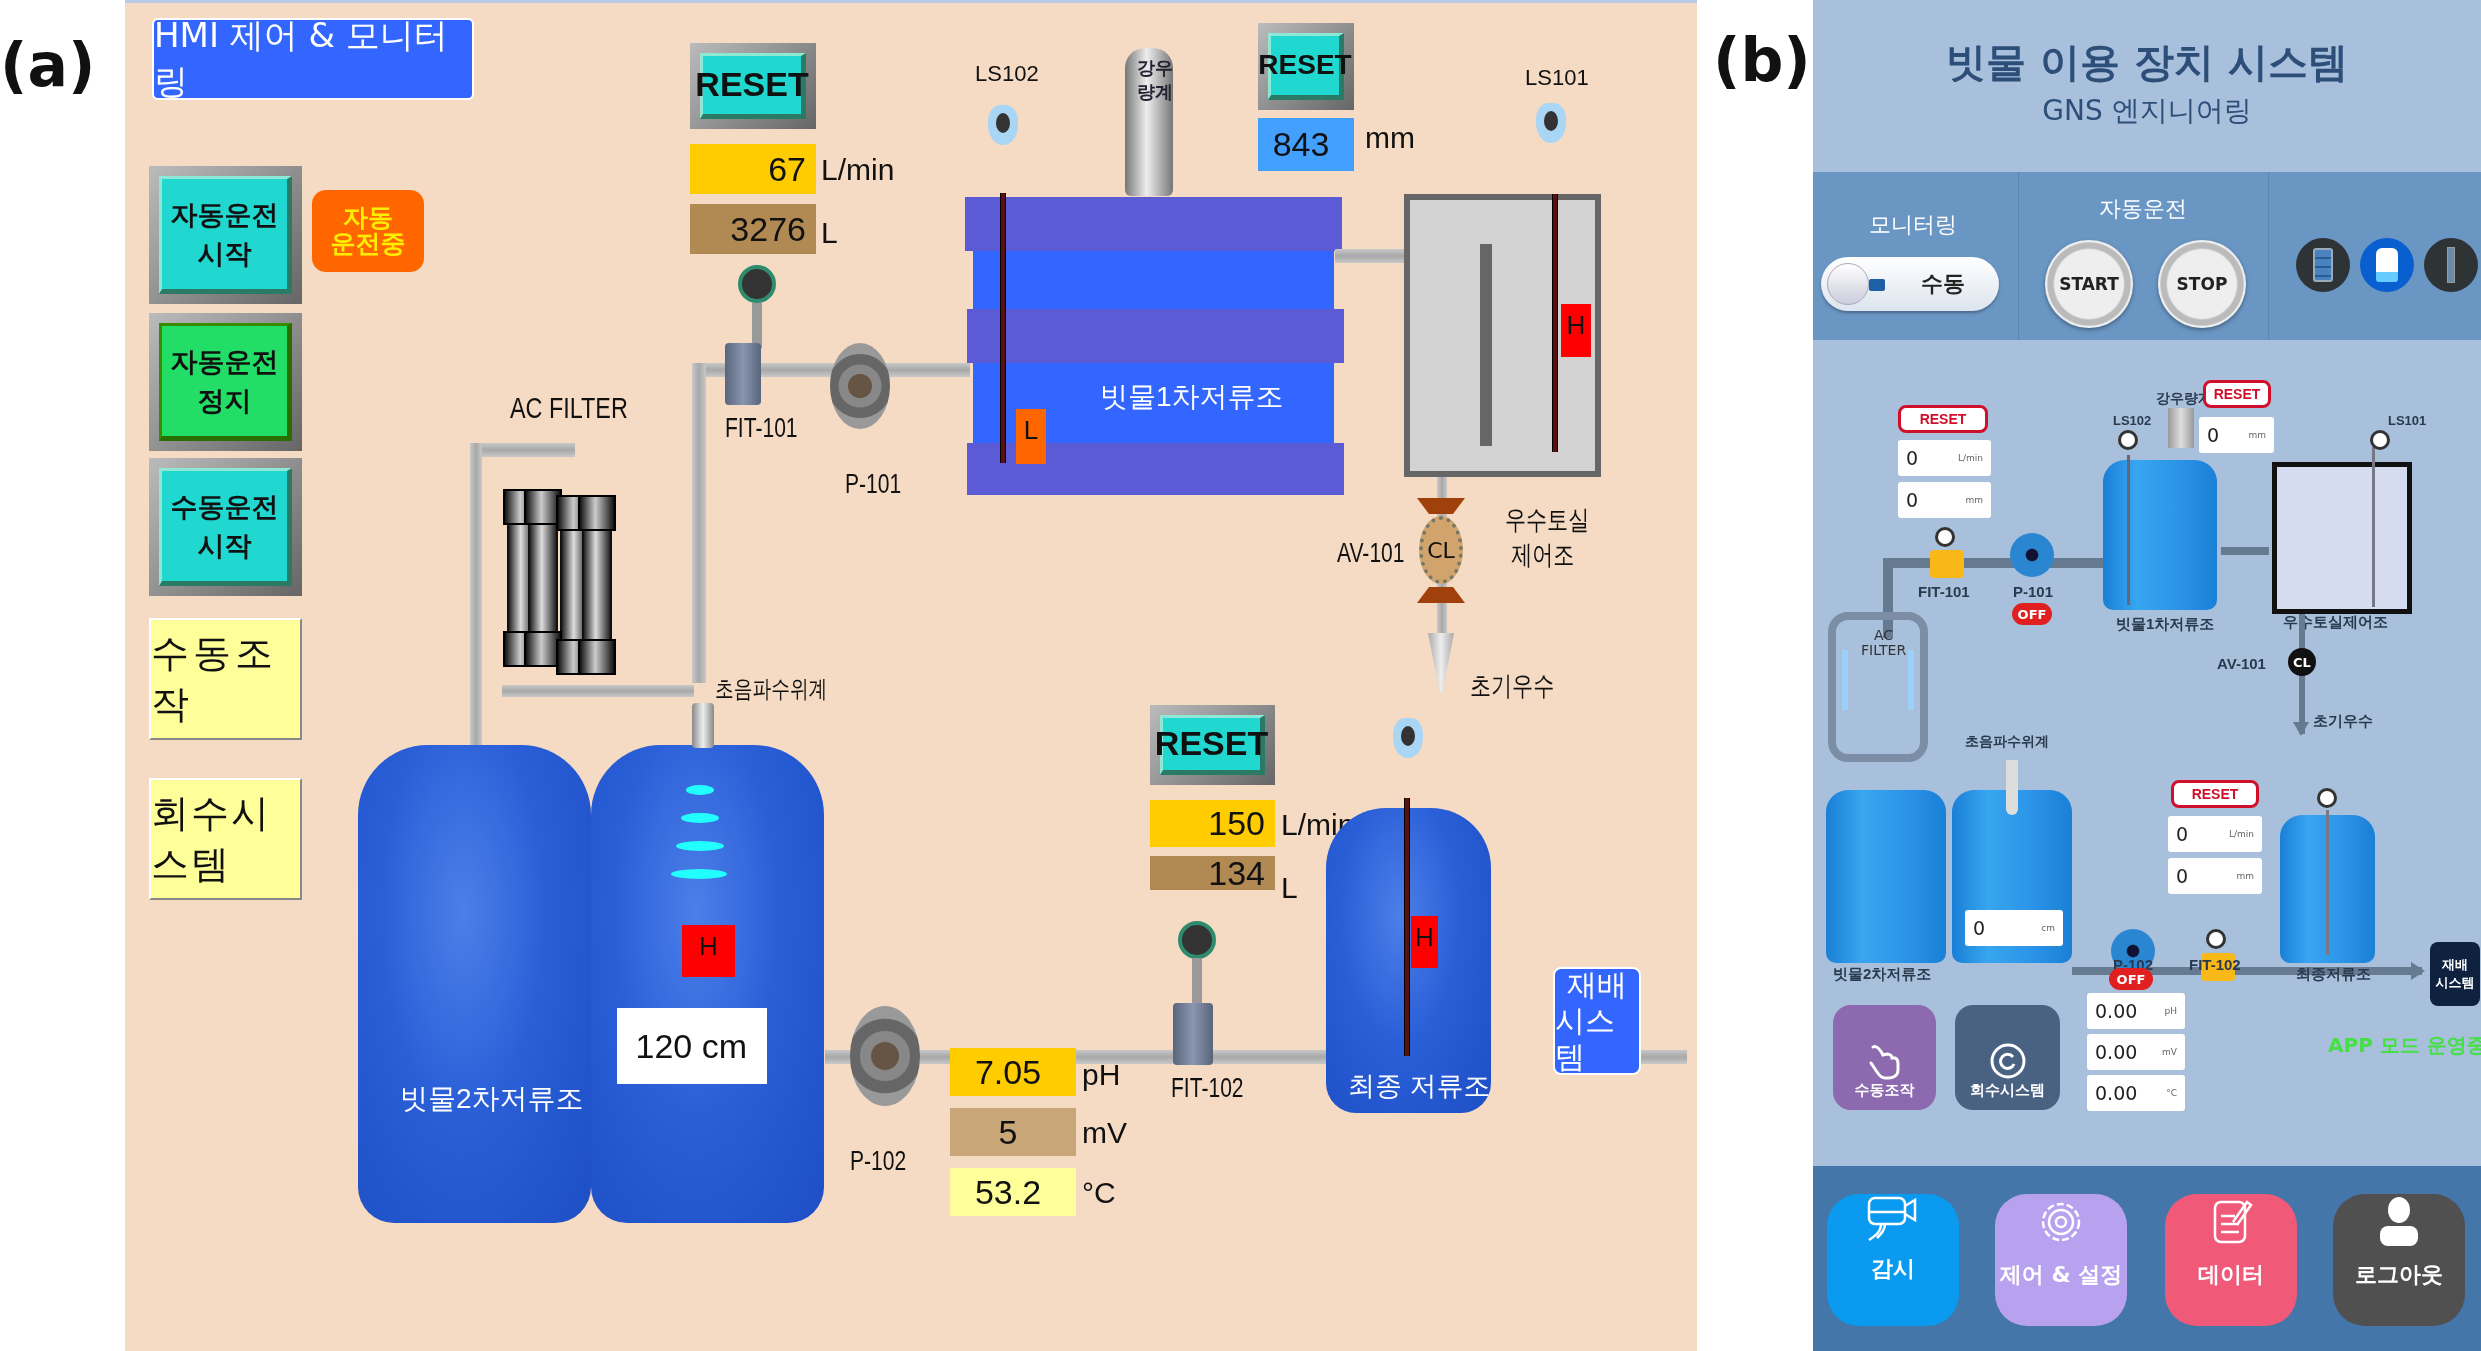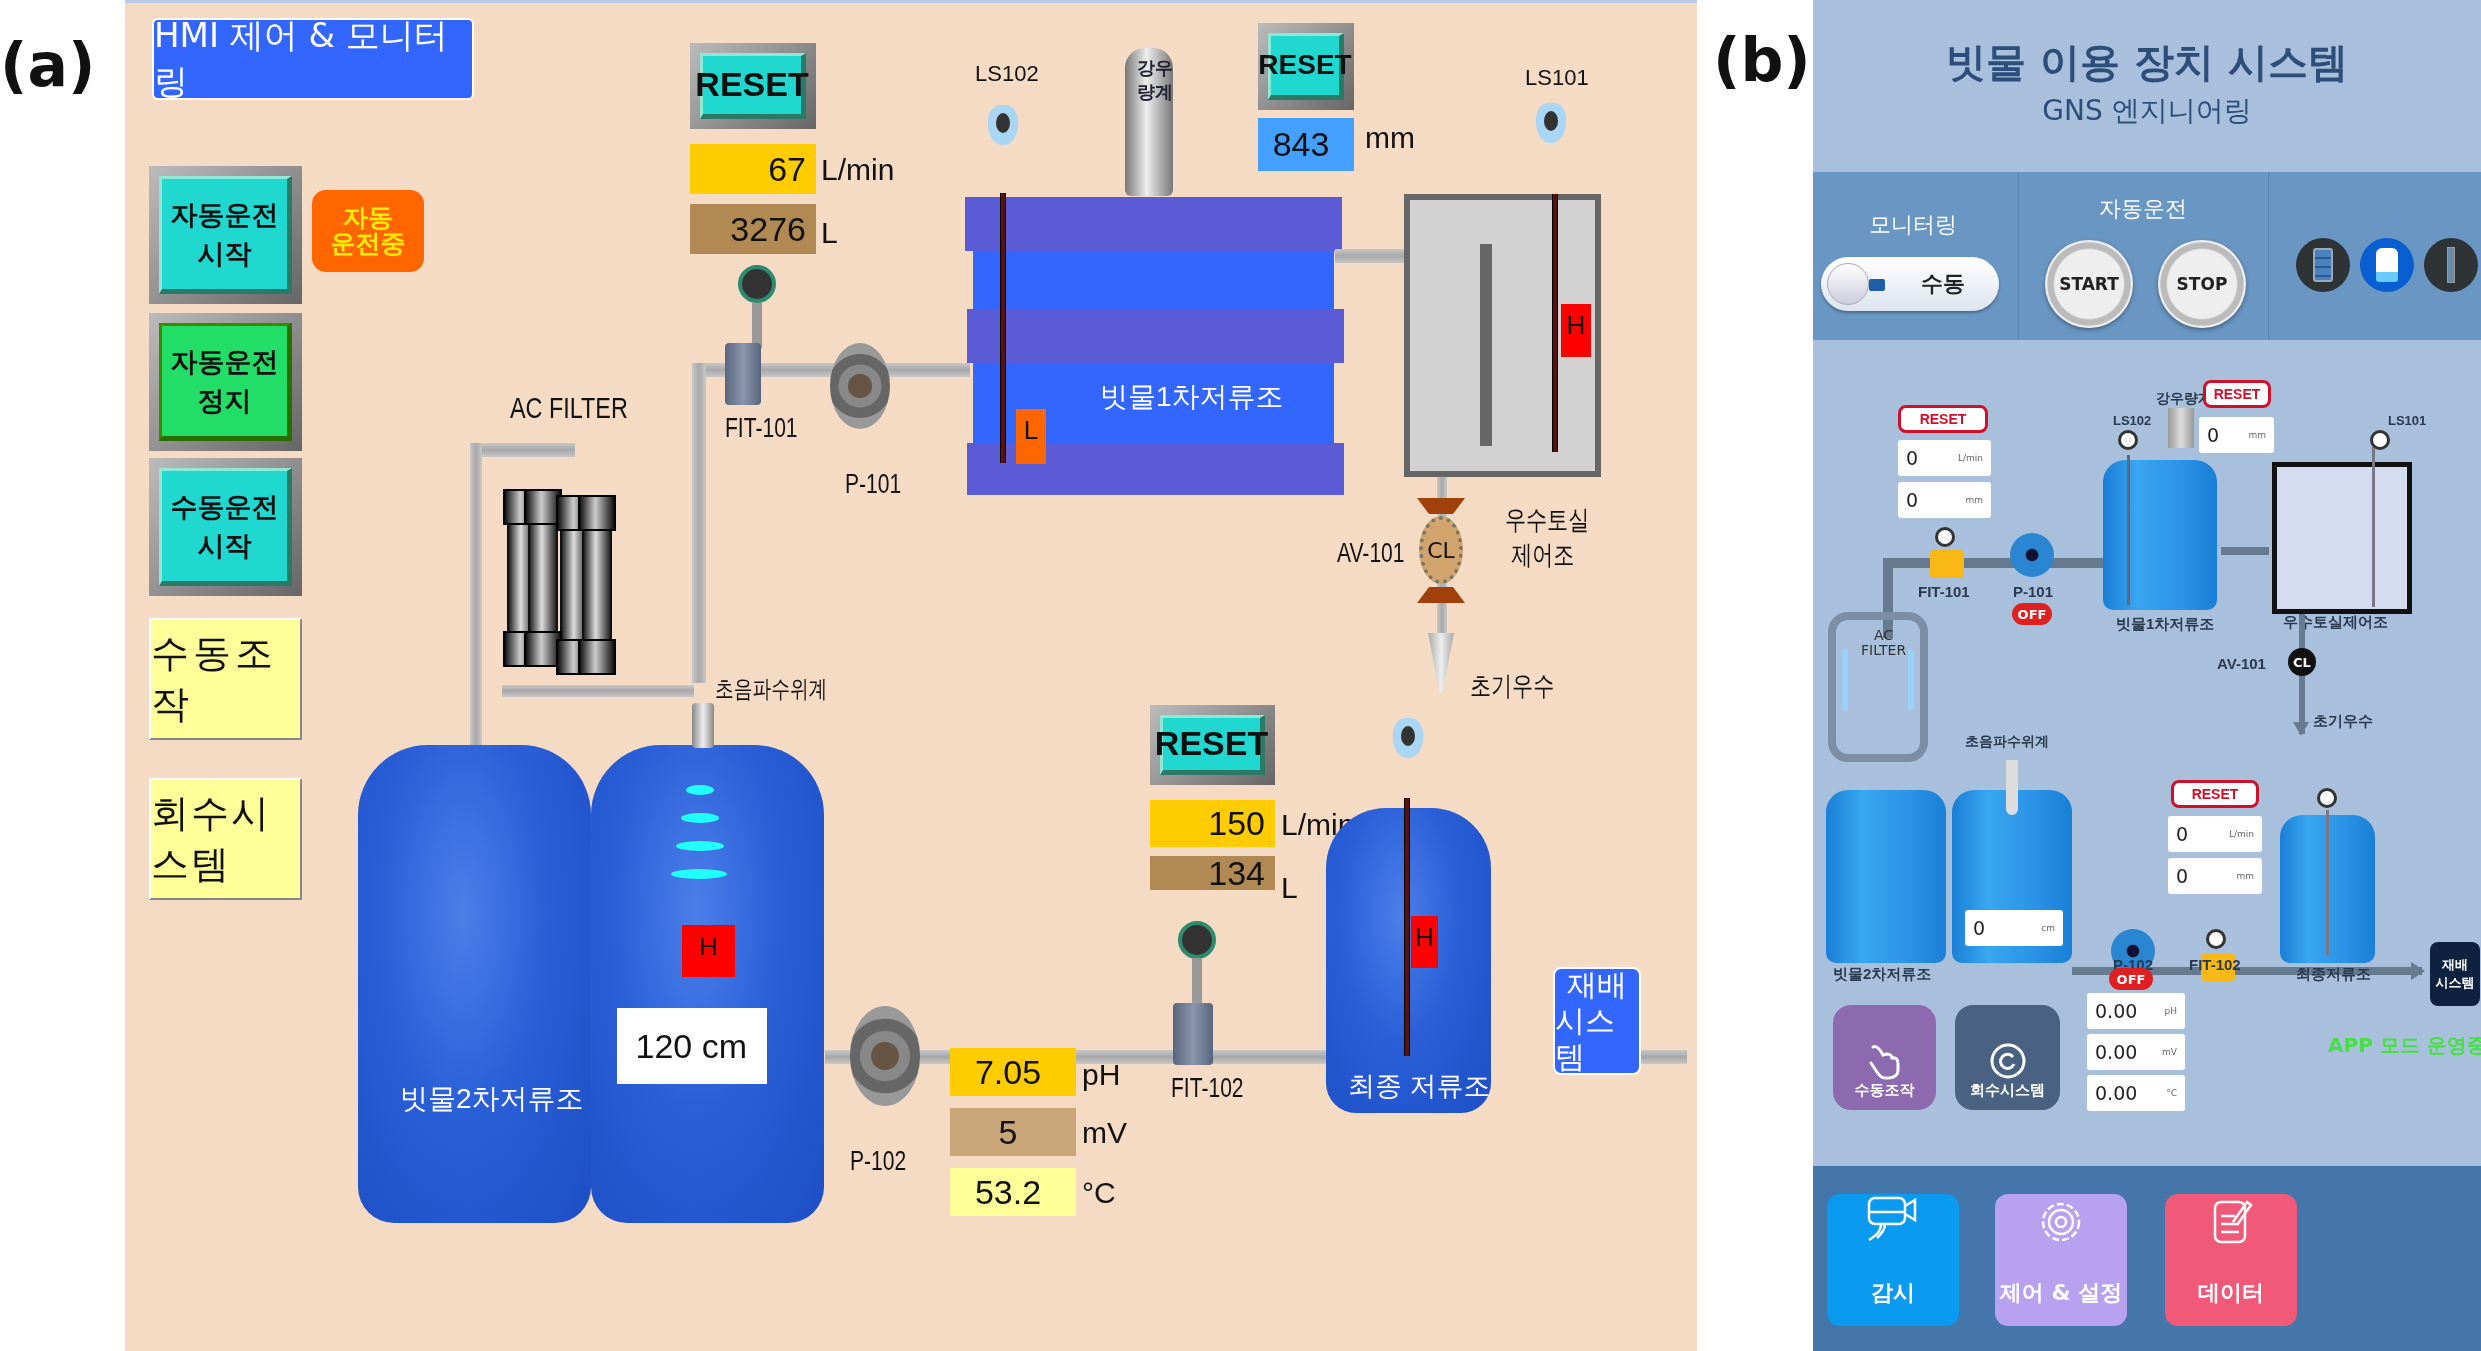--- a/index.html
+++ b/index.html
@@ -62,21 +62,21 @@
 .b-box{position:absolute;background:#fff;border-radius:3px;display:flex;align-items:center;justify-content:space-between;padding:0 8px;font-size:19px;color:#222}
 .b-box .u{font-size:9px;color:#666}
 .b-lbl{position:absolute;font-size:15px;color:#2a3a4e;font-weight:bold;white-space:nowrap;font-family:"Liberation Sans",sans-serif}
 .off{position:absolute;background:#e02020;color:#fff;border-radius:12px;font-size:13px;font-weight:bold;display:flex;align-items:center;justify-content:center}
 .btank{position:absolute;background:linear-gradient(90deg,#1a7fd6,#38a6f0 30%,#2a92e6 70%,#1a7fd6);border-radius:22px 22px 10px 10px}
 .bpipe{position:absolute;background:#667a90}
 .gauge{position:absolute;width:20px;height:20px;border-radius:50%;background:#fff;border:3px solid #333}
 .sq-btn{position:absolute;border-radius:18px;display:flex;flex-direction:column;align-items:center;justify-content:flex-end;padding-bottom:10px;color:#fff;font-size:15px;font-weight:bold}
 .app-mode{position:absolute;color:#44e044;font-size:20px;font-weight:bold;white-space:nowrap}
 #pb .nav{position:absolute;left:0;top:1166px;width:668px;height:185px;background:#4576aa}
-.nav-btn{position:absolute;top:28px;width:132px;height:132px;border-radius:13px;display:flex;flex-direction:column;align-items:center;justify-content:space-between;padding-bottom:18px;color:#fff;font-size:22px;font-weight:bold}
+.nav-btn{position:absolute;top:28px;width:132px;height:132px;border-radius:32px;display:flex;flex-direction:column;align-items:center;justify-content:flex-start;padding-bottom:18px;color:#fff;font-size:22px;font-weight:bold}
 .nav-btn svg{margin-bottom:10px}
 </style>
 </head>
 <body>
 
 <div class="abs fig-label" style="left:0;top:30px">(a)</div>
 <div class="abs fig-label" style="left:1713px;top:25px">(b)</div>
 
 <div id="pa" class="abs">
 
@@ -451,14 +451,21 @@
         </svg>
       <span>제어 &amp; 설정</span>
     </div>
     <div class="nav-btn" style="left:352px;background:#f05a78">
       <svg width="56" height="56" viewBox="0 0 56 56">
           <rect x="12" y="8" width="30" height="40" rx="6" fill="none" stroke="#fff" stroke-width="2.5"></rect>
           <path d="M18 22h14M18 30h18M18 38h18M30 28l14-20 4 3-14 20" fill="none" stroke="#fff" stroke-width="2.5"></path>
         </svg>
       <span>데이터</span>
     </div>
+    <div class="nav-btn" style="left:520px;background:#505050">
+      <svg width="50" height="56" viewBox="0 0 50 56">
+          <ellipse cx="25" cy="16" rx="11" ry="13" fill="#fff"></ellipse>
+          <rect x="6" y="32" width="38" height="20" rx="8" fill="#fff"></rect>
+        </svg>
+      <span>로그아웃</span>
+    </div>
   </div>
 </div>
 
 </body></html>

